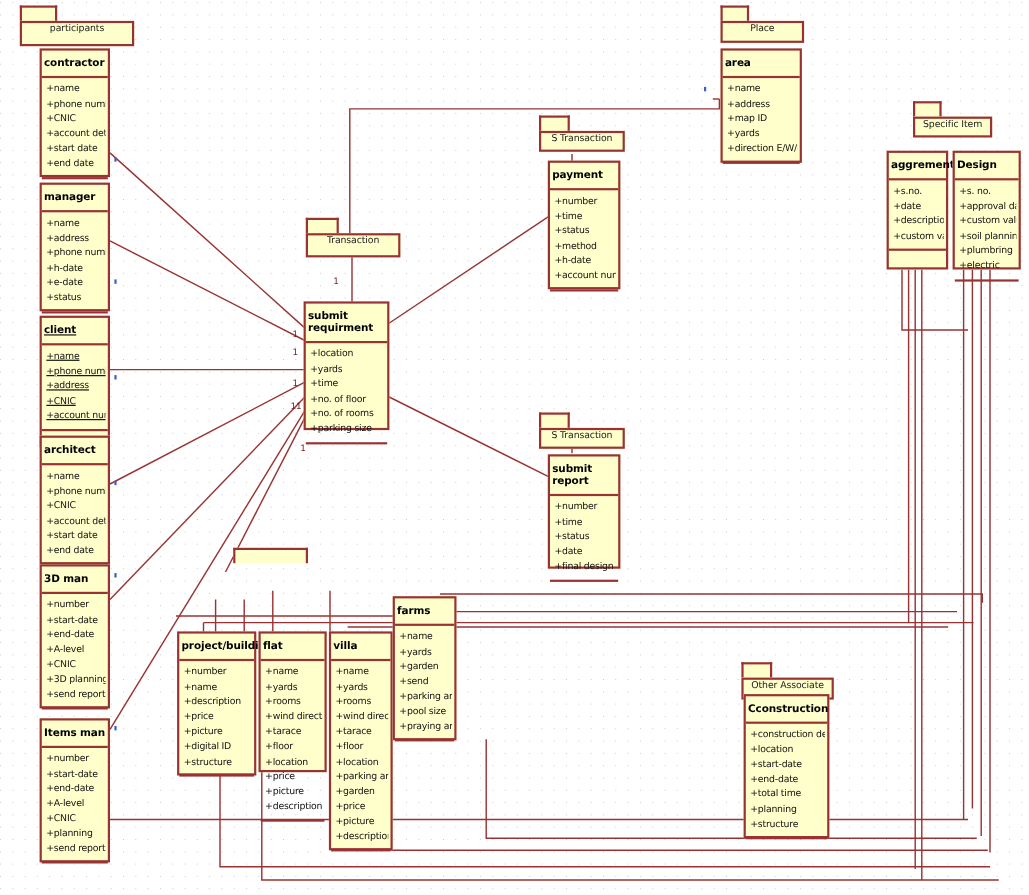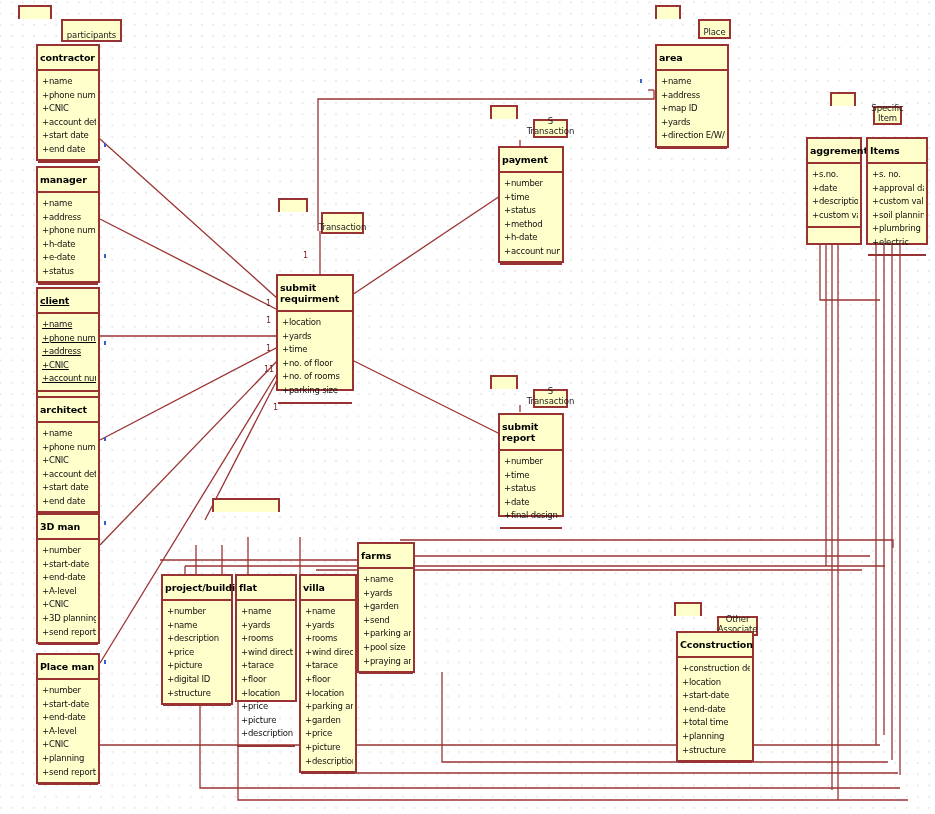--- a/index.html
+++ b/index.html
@@ -72,23 +72,22 @@
     height: 14px;
     background: #ffffcc;
     border: 2px solid #993333;
     border-bottom: none;
   }
   .uml-package .pkg-body {
     box-sizing: border-box;
     background: #ffffcc;
     border: 2px solid #993333;
     display: flex;
-    align-items: flex-end;
+    align-items: flex-start;
     justify-content: center;
-    margin-left: 43px;
   }
   .uml-package .pkg-label {
     font-size: 8.5px;
     color: #222222;
     text-align: center;
     letter-spacing: -0.1px;
   }
 
   
   .mult {
@@ -289,21 +288,21 @@
       <div>+end-date</div>
       <div>+A-level</div>
       <div>+CNIC</div>
       <div>+3D planning</div>
       <div>+send report</div>
     </div>
     <div class="cls-ops"></div>
   </div>
 
   <div class="uml-class" style="left:36px; top:653px; width:64px; height:131px;">
-    <div class="cls-name">Place man</div>
+    <div class="cls-name">Items man</div>
     <div class="cls-attrs">
       <div>+number</div>
       <div>+start-date</div>
       <div>+end-date</div>
       <div>+A-level</div>
       <div>+CNIC</div>
       <div>+planning</div>
       <div>+send report</div>
     </div>
     <div class="cls-ops"></div>
@@ -364,21 +363,21 @@
     <div class="cls-attrs">
       <div>+s.no.</div>
       <div>+date</div>
       <div>+description</div>
       <div>+custom value</div>
     </div>
     <div class="cls-ops" style="min-height:32px;"></div>
   </div>
 
   <div class="uml-class" style="left:866px; top:137px; width:62px; height:108px;">
-    <div class="cls-name">Items</div>
+    <div class="cls-name">Design</div>
     <div class="cls-attrs">
       <div>+s. no.</div>
       <div>+approval date</div>
       <div>+custom value</div>
       <div>+soil planning</div>
       <div>+plumbring</div>
       <div>+electric</div>
     </div>
     <div class="cls-ops" style="min-height:4px;"></div>
   </div>

